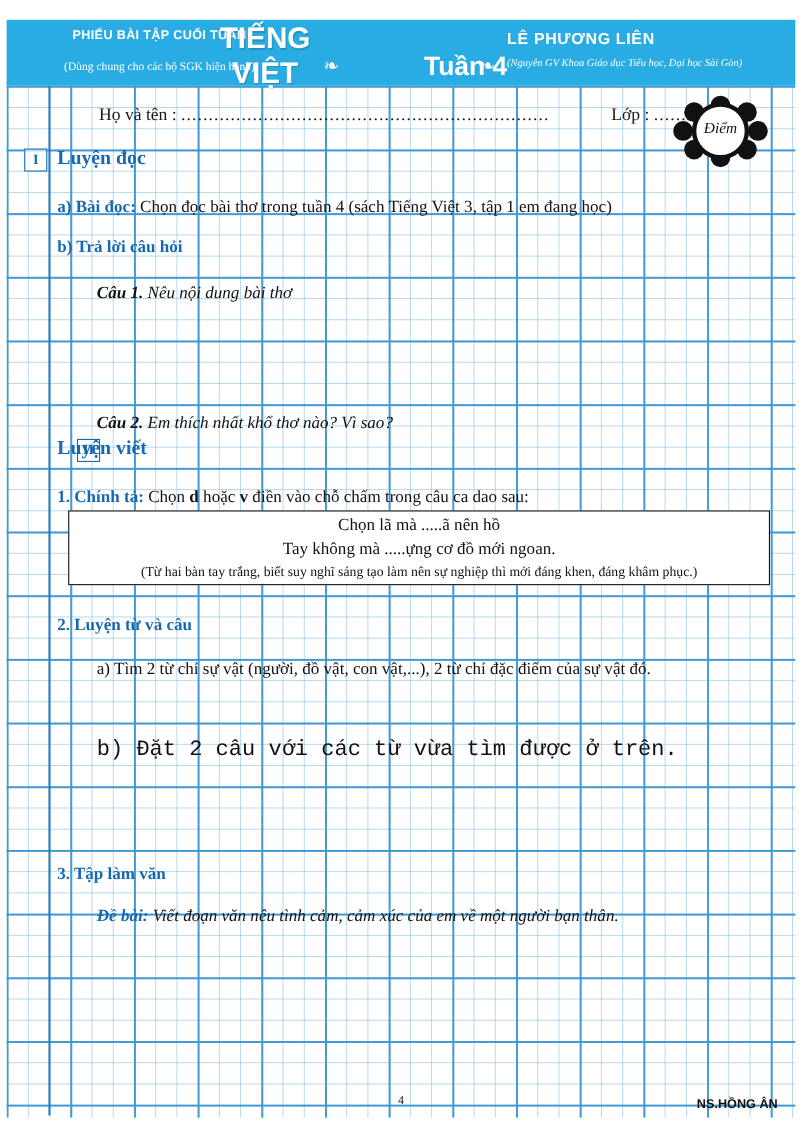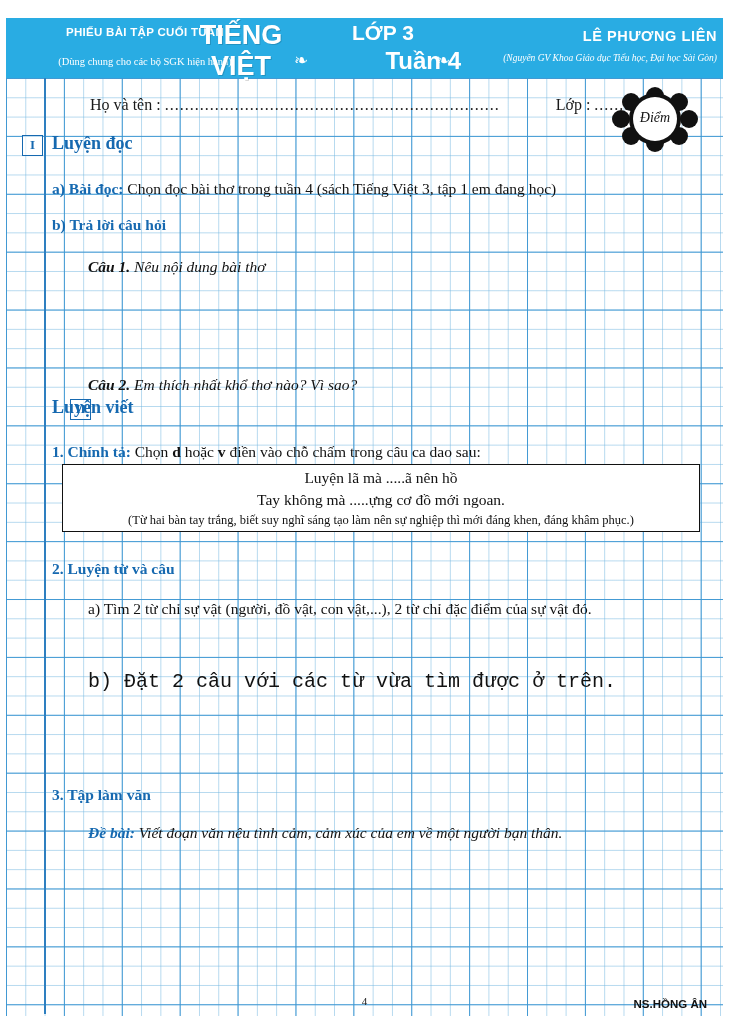--- a/index.html
+++ b/index.html
@@ -117,21 +117,21 @@
     font-size: 17px;
     color: #ffffff;
     font-family: "DejaVu Sans", sans-serif;
   }
   .swirl.left { left: 288px; }
   .swirl.right { left: 430px; }
   .banner-right {
     position: absolute;
     left: 455px; top: 10px;
     width: 256px;
-    text-align: right;
+    text-align: left;
   }
   .banner-right .r1 {
     font-family: "Liberation Sans", sans-serif;
     font-weight: bold;
     font-size: 14.5px;
     letter-spacing: 0.6px;
     color: #ffffff;
   }
   .banner-right .r2 {
     font-family: "Liberation Serif", serif;
@@ -273,21 +273,20 @@
   <div class="grid-small"></div>
   <div class="grid-big"></div>
   <div class="margin-line"></div>
 
   <div class="banner">
     <div class="banner-left">
       <div class="l1">PHIẾU BÀI TẬP CUỐI TUẦN</div>
       <div class="l2">(Dùng chung cho các bộ SGK hiện hành)</div>
     </div>
     <div class="banner-title">TIẾNG VIỆT</div>
-    <div class="banner-grade">LỚP 3</div>
     <div class="swirl left">❧</div>
     <div class="banner-week">Tuần 4</div>
     <div class="swirl right">❧</div>
     <div class="banner-right">
       <div class="r1">LÊ PHƯƠNG LIÊN</div>
       <div class="r2">(Nguyên GV Khoa Giáo dục Tiểu học, Đại học Sài Gòn)</div>
     </div>
   </div>
 
   <div class="nameline">
@@ -341,21 +340,21 @@
   <div class="blk" style="left:52px; top:443px; font-size:15.5px;">
     <span class="blue-b">1. Chính tả:</span>
     <span class="black-t">Chọn</span>
     <span class="black-t bold">d</span>
     <span class="black-t">hoặc</span>
     <span class="black-t bold">v</span>
     <span class="black-t">điền vào chỗ chấm trong câu ca dao sau:</span>
   </div>
 
   <div class="box">
-    <div class="ln ln1">Luyện lã mà .....ã nên hồ</div>
+    <div class="ln ln1">Chọn lã mà .....ã nên hồ</div>
     <div class="ln ln2">Tay không mà .....ựng cơ đồ mới ngoan.</div>
     <div class="ln ln3">(Từ hai bàn tay trắng, biết suy nghĩ sáng tạo làm nên sự nghiệp thì mới đáng khen, đáng khâm phục.)</div>
   </div>
 
   <div class="blk blue-b" style="left:52px; top:560px; font-size:15.5px;">2. Luyện từ và câu</div>
 
   <div class="blk black-t" style="left:88px; top:600px; font-size:15.5px;">a) Tìm 2 từ chỉ sự vật (người, đồ vật, con vật,...), 2 từ chỉ đặc điểm của sự vật đó.</div>
 
   <div class="blk black-t" style="left:88px; top:670px; font-size:20px;font-family:Liberation Mono, monospace;">b) Đặt 2 câu với các từ vừa tìm được ở trên.</div>
 

